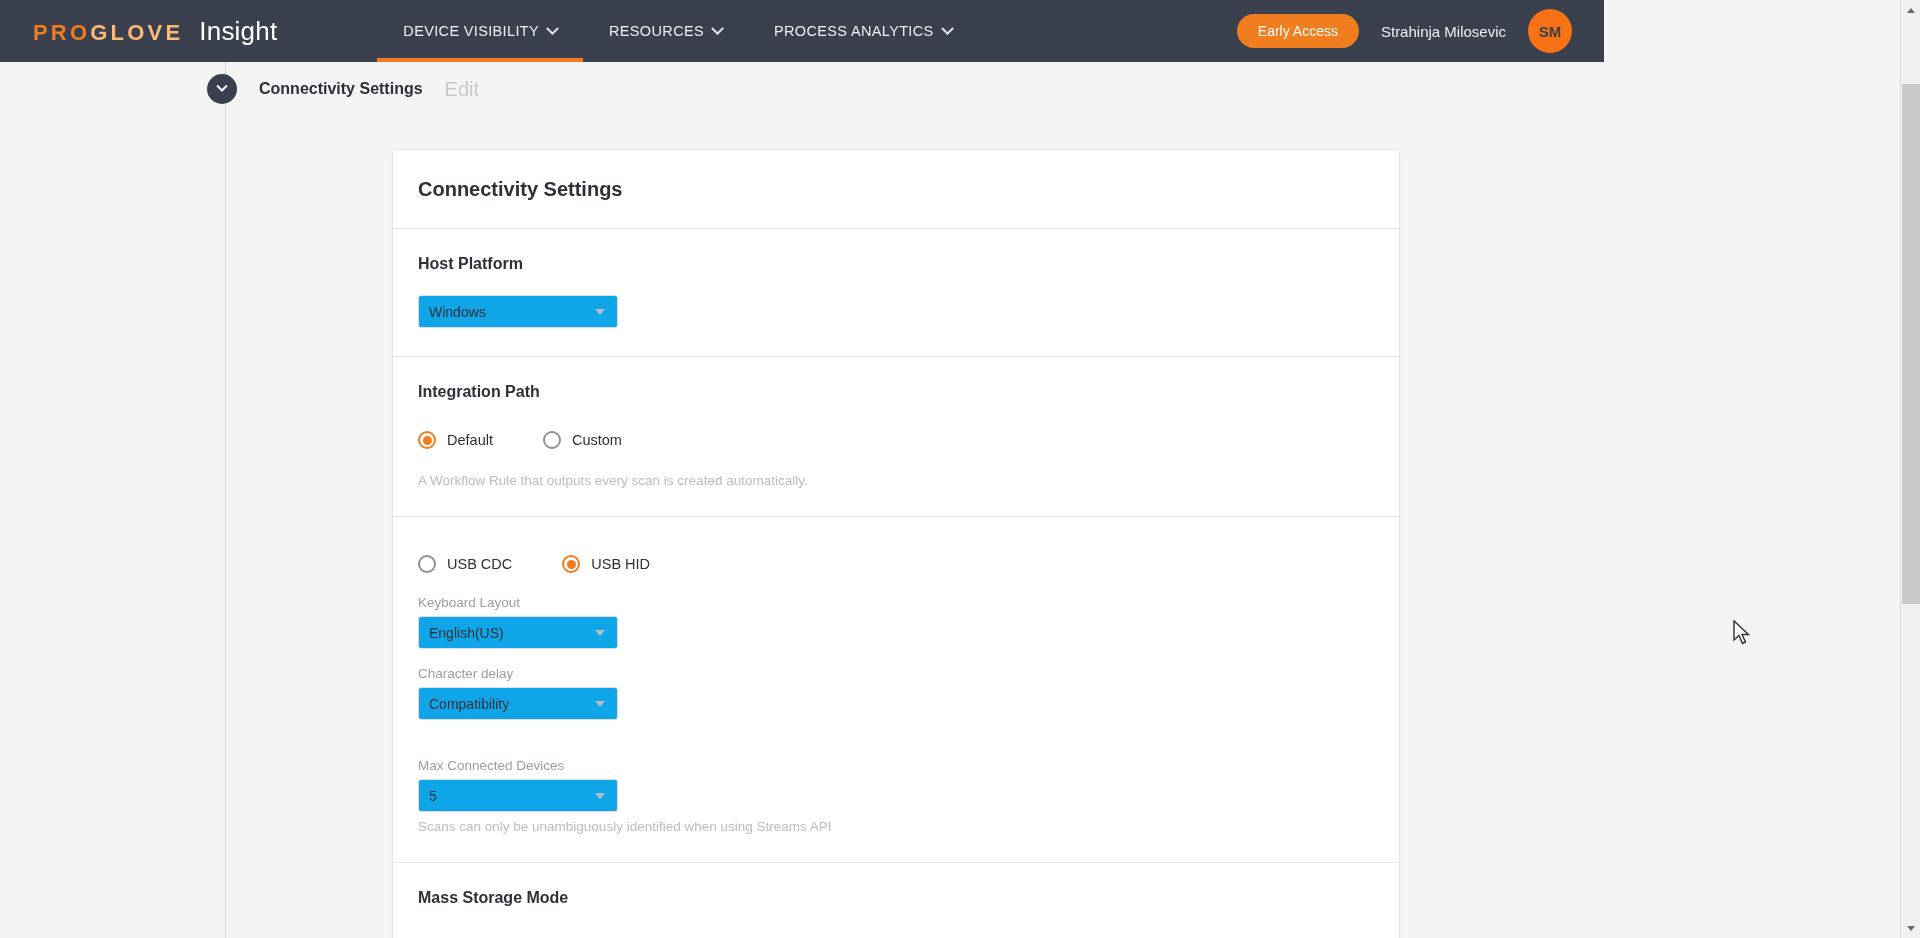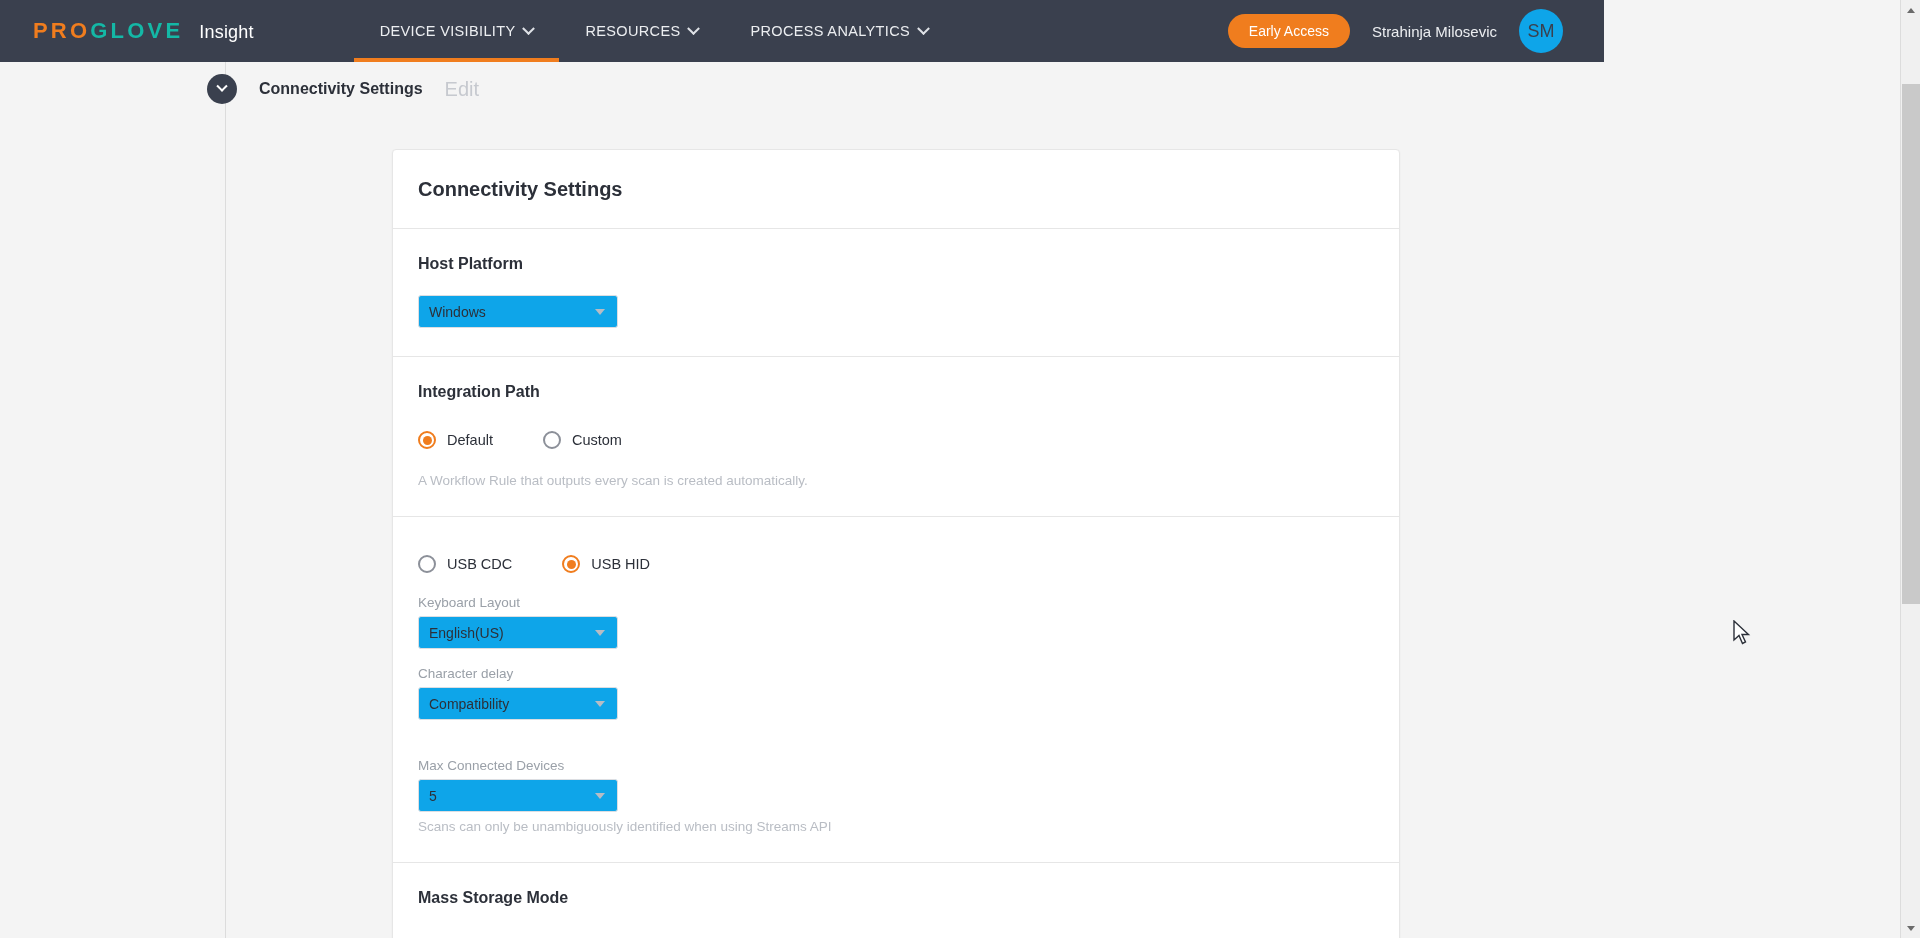--- a/index.html
+++ b/index.html
@@ -27,28 +27,28 @@
     margin-left: 33px;
     user-select: none;
   }
   .brand-pro {
     color: #f07d1e;
     font-weight: bold;
     font-size: 22px;
     letter-spacing: 3.2px;
   }
   .brand-glove {
-    color: #14b8a6;
+    color: #fdba74;
     font-weight: bold;
     font-size: 22px;
     letter-spacing: 3.2px;
   }
   .brand-insight {
     color: #ffffff;
-    font-size: 18px;
+    font-size: 26px;
     font-weight: 400;
     margin-left: 16px;
     letter-spacing: 0.2px;
   }
 
   .nav {
     display: flex;
     align-items: stretch;
     height: 62px;
     margin-left: 100px;
@@ -78,21 +78,21 @@
     width: 9px; height: 9px;
     border-right: 2px solid #dfe2e7;
     border-bottom: 2px solid #dfe2e7;
     transform: rotate(45deg) translate(-2px,-2px);
   }
 
   .topbar-right {
     margin-left: auto;
     display: flex;
     align-items: center;
-    padding-right: 41px;
+    padding-right: 32px;
     gap: 22px;
   }
   .early-access {
     background: #f07d1e;
     color: #ffffff;
     font-size: 14px;
     border: none;
     border-radius: 18px;
     padding: 9px 21px;
     cursor: pointer;
@@ -100,27 +100,27 @@
     white-space: nowrap;
   }
   .user-name {
     color: #eceef1;
     font-size: 15px;
     white-space: nowrap;
   }
   .avatar {
     width: 44px; height: 44px;
     border-radius: 50%;
-    background: #0ea5e9;
+    background: #f97316;
     color: #3a404e;
     display: flex;
     align-items: center;
     justify-content: center;
-    font-size: 18px;
-    font-weight: 400;
+    font-size: 15px;
+    font-weight: 700;
     cursor: pointer;
   }
 
   
   .page {
     position: absolute;
     top: 62px; left: 0;
     width: 1900px;
     height: 876px;
     background: #f4f4f4;

